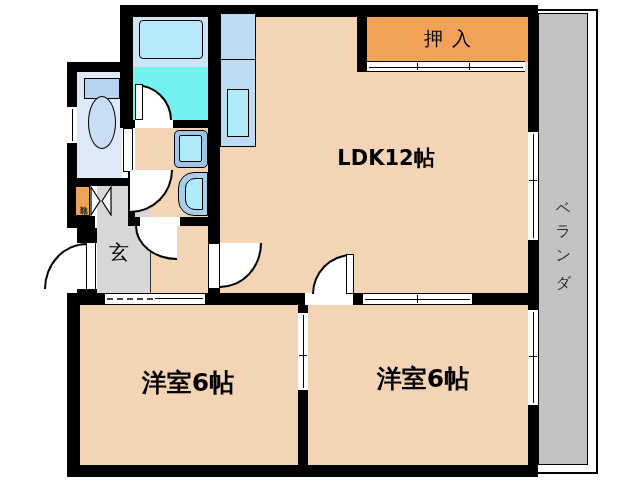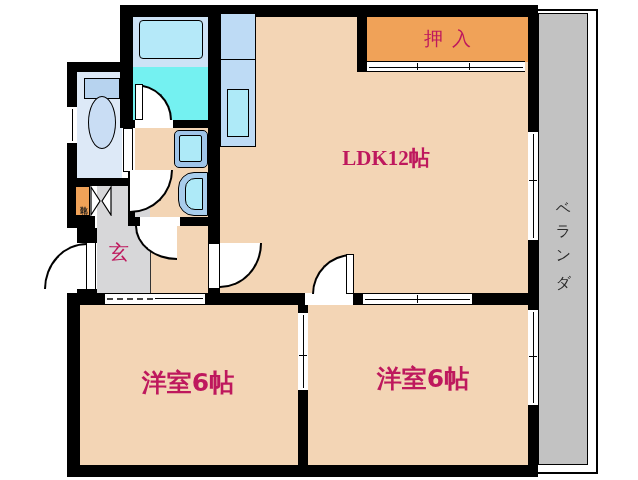--- a/index.html
+++ b/index.html
@@ -13,23 +13,23 @@
   .arc-tr{border-radius:0 100% 0 0;border-top:2px solid #000;border-right:2px solid #000;}
   .arc-br{border-radius:0 0 100% 0;border-right:2px solid #000;border-bottom:2px solid #000;}
   .arc-bl{border-radius:0 0 0 100%;border-left:2px solid #000;border-bottom:2px solid #000;}
   .arc-tl{border-radius:100% 0 0 0;border-top:2px solid #000;border-left:2px solid #000;}
   .win{position:absolute;background:#fff;box-sizing:border-box;}
   .cline-v{position:absolute;left:50%;top:2px;bottom:2px;width:0;border-left:1px solid #000;}
   .cline-h{position:absolute;top:50%;left:2px;right:2px;height:0;border-top:1px solid #000;}
   .tick-h{position:absolute;top:1px;bottom:1px;width:0;border-left:1px solid #000;}
   .tick-v{position:absolute;left:1px;right:1px;height:0;border-top:1px solid #000;}
   .label{position:absolute;transform:translate(-50%,-50%);white-space:nowrap;
-         color:#be185d;}
+         color:#000000;}
   .lbl-room{font-size:25px;font-weight:bold;}
-  .lbl-ldk{font-size:21px;font-weight:bold;font-family:Liberation Serif, serif;}
+  .lbl-ldk{font-size:21px;font-weight:bold;}
   .lbl-oshiire{font-size:19px;letter-spacing:9px;font-weight:500;}
   .lbl-gen{font-size:20px;font-weight:500;}
   .lbl-veranda{writing-mode:vertical-rl;text-orientation:upright;font-size:15px;
                letter-spacing:7px;color:#2a2a2a;}
   .lbl-shoe{writing-mode:vertical-rl;text-orientation:upright;font-size:8px;
             letter-spacing:1px;color:#1a1a1a;transform:none;}
   .fixture{position:absolute;box-sizing:border-box;border:1.5px solid #000;}
 </style>
 </head>
 <body>

